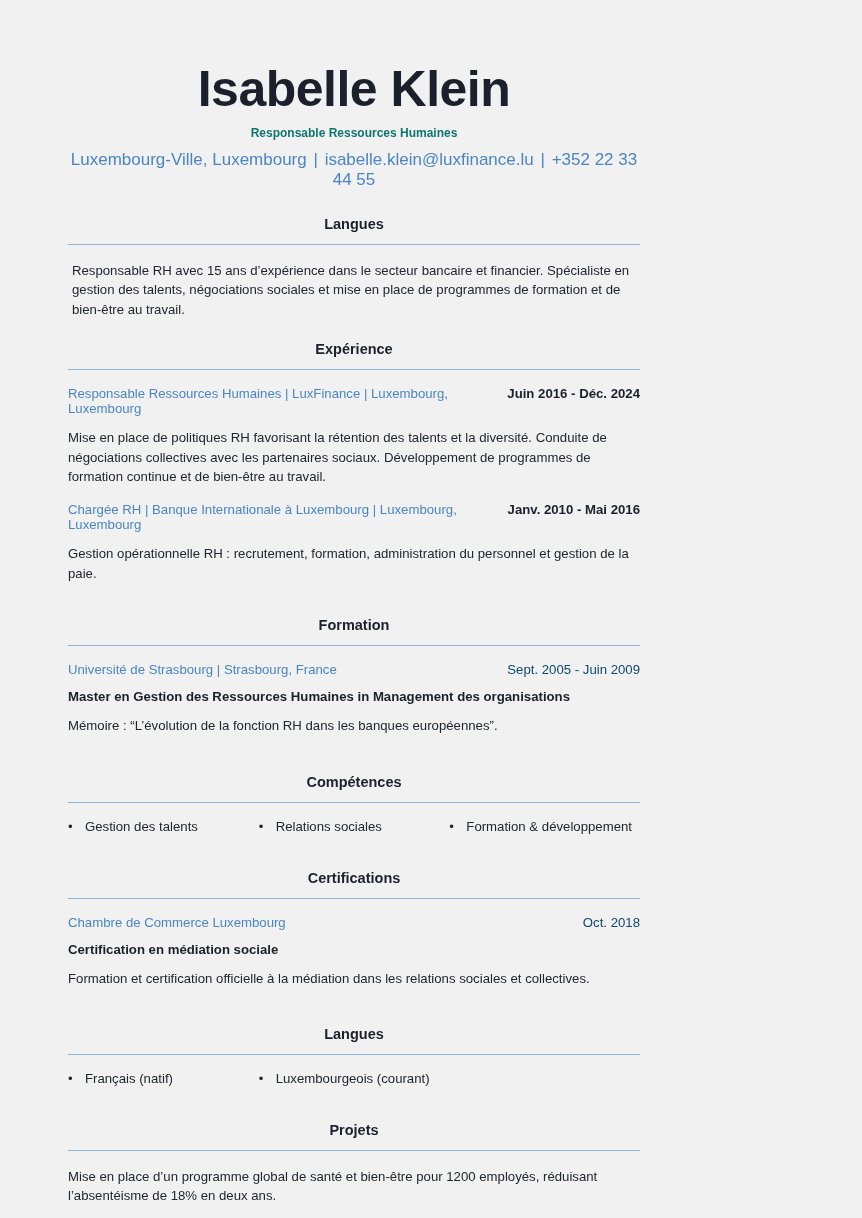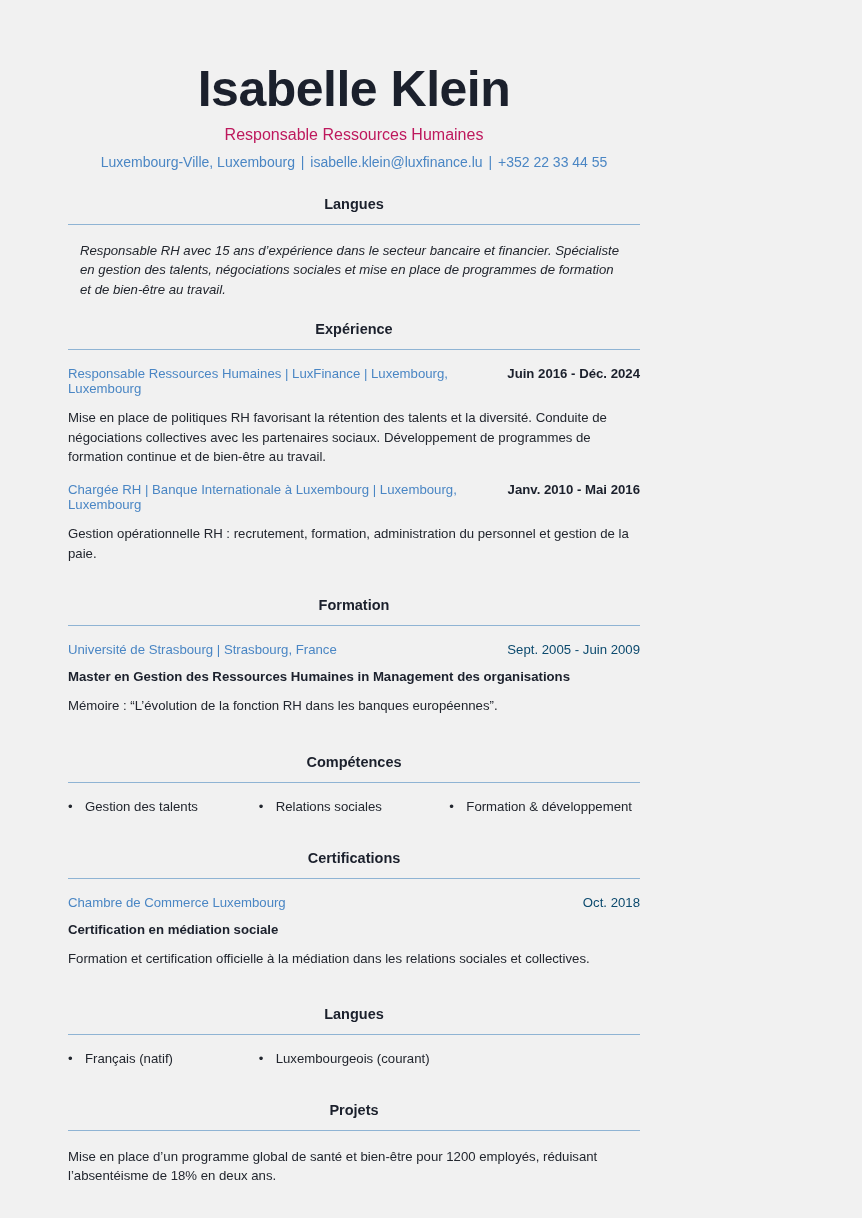--- a/index.html
+++ b/index.html
@@ -29,27 +29,27 @@
   }
   .cv-name {
     font-size: 50px;
     line-height: 1.08;
     font-weight: bold;
     color: #1b202c;
     letter-spacing: -0.5px;
     margin: 0 0 10px 0;
   }
   .cv-role {
-    font-size: 16px;
-    font-weight: normal;
-    color: #be185d;
+    font-size: 12px;
+    font-weight: bold;
+    color: #0f766e;
     margin: 0 0 10px 0;
   }
   .cv-contact {
-    font-size: 14px;
+    font-size: 17px;
     color: #4a86c4;
     margin: 0;
   }
   .cv-contact .sep {
     color: #4a86c4;
     padding: 0 2px;
   }
 
   
   .section {
@@ -65,22 +65,21 @@
   .section-rule {
     height: 0;
     border-top: 1.4px solid #8fb4d4;
     margin: 0 0 16px 0;
   }
 
   .para {
     font-size: 13.2px;
     line-height: 1.47;
     color: #22262e;
-    margin: 12px;
-    font-style: italic;
+    margin: 4px;
   }
 
   
   .entry {
     margin-bottom: 4px;
   }
   .entry + .entry {
     margin-top: 16px;
   }
   .entry-head {

